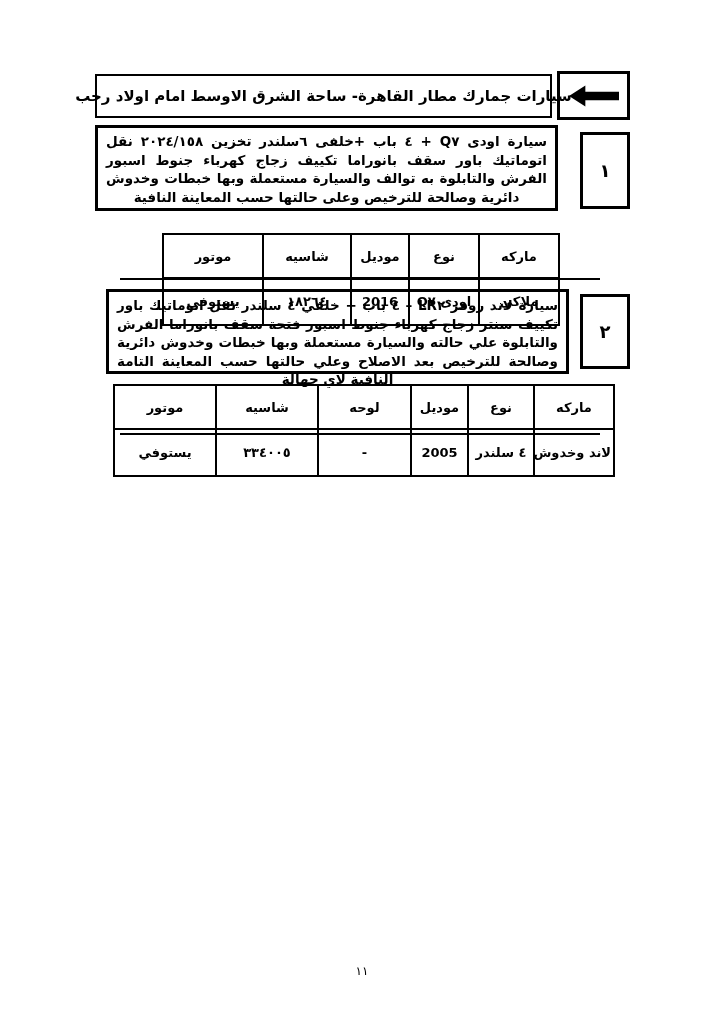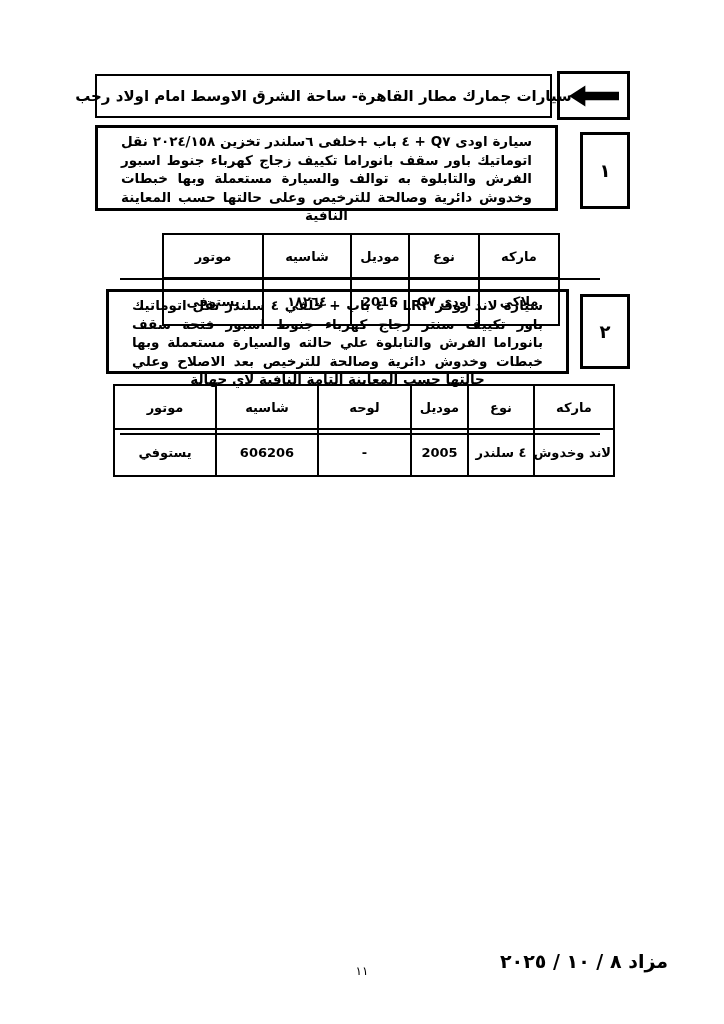--- a/index.html
+++ b/index.html
@@ -19,21 +19,21 @@
   .hdr-arrow-box{
     position:absolute;left:557px;top:71px;width:73px;height:49px;
     border:3px solid #000;box-sizing:border-box;
     display:flex;align-items:center;justify-content:center;
   }
   .hdr-arrow-box svg{display:block;}
   
   .desc-box{
     position:absolute;left:95px;width:463px;
     border:3px solid #000;box-sizing:border-box;
-    padding:4px 23px;font-size:13.5px;line-height:18.5px;
+    padding:4px 8px;font-size:13.5px;line-height:18.5px;
     text-align:justify;text-align-last:center;
   }
   .lot1-desc{top:125px;height:86px;}
   .lot2-desc{top:289px;height:85px;margin-left:11px;}
   
   .num-box{
     position:absolute;left:580px;width:50px;
     border:3px solid #000;box-sizing:border-box;
     display:flex;align-items:center;justify-content:center;
     font-size:18px;
@@ -138,23 +138,22 @@
         <th>موديل</th>
         <th>لوحه</th>
         <th>شاسيه</th>
         <th>موتور</th>
       </tr>
       <tr>
         <td>لاند وخدوش</td>
         <td>٤ سلندر</td>
         <td>2005</td>
         <td>-</td>
-        <td>606206</td>
+        <td>٣٣٤٠٠٥</td>
         <td>يستوفي</td>
       </tr>
     </tbody>
   </table>
   <div class="sep sep2"></div>
 
   <div class="page-num">١١</div>
-  <div class="footer">مزاد ٨ / ١٠ / ٢٠٢٥</div>
 
 </div>
 
 </body></html>

